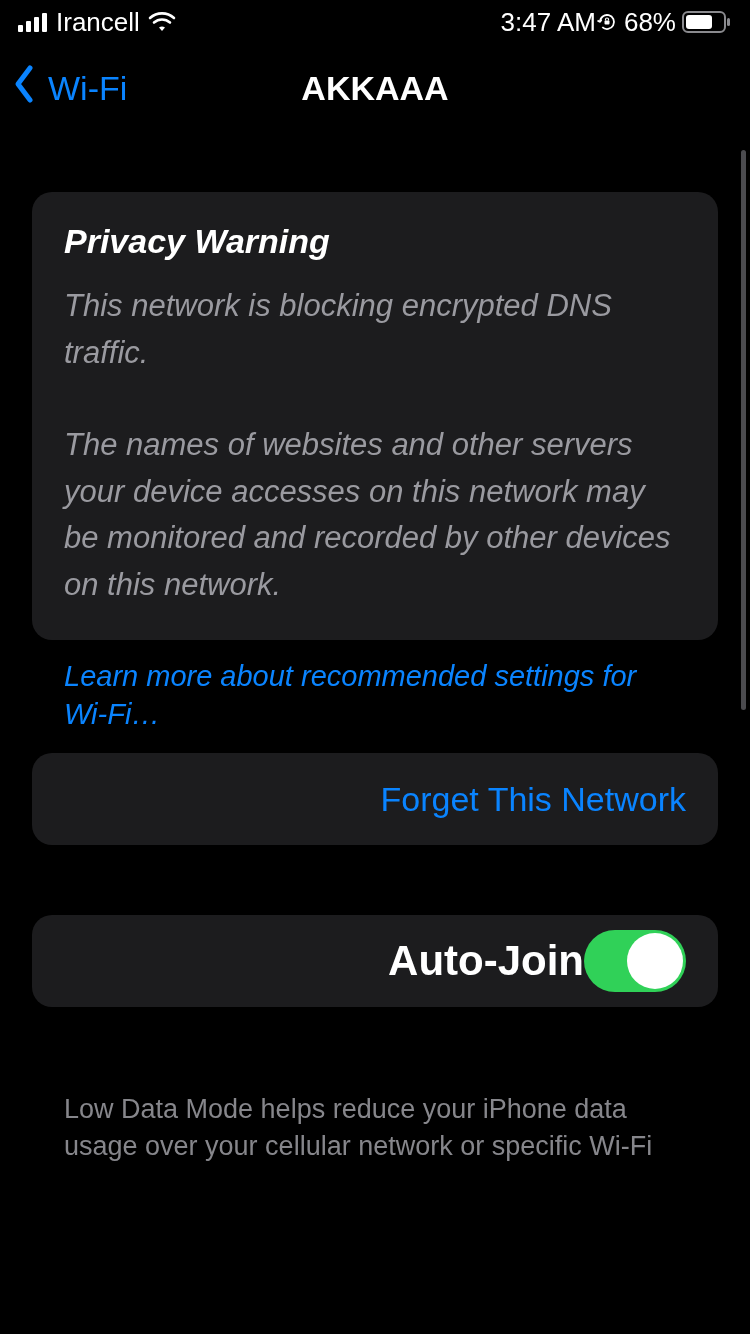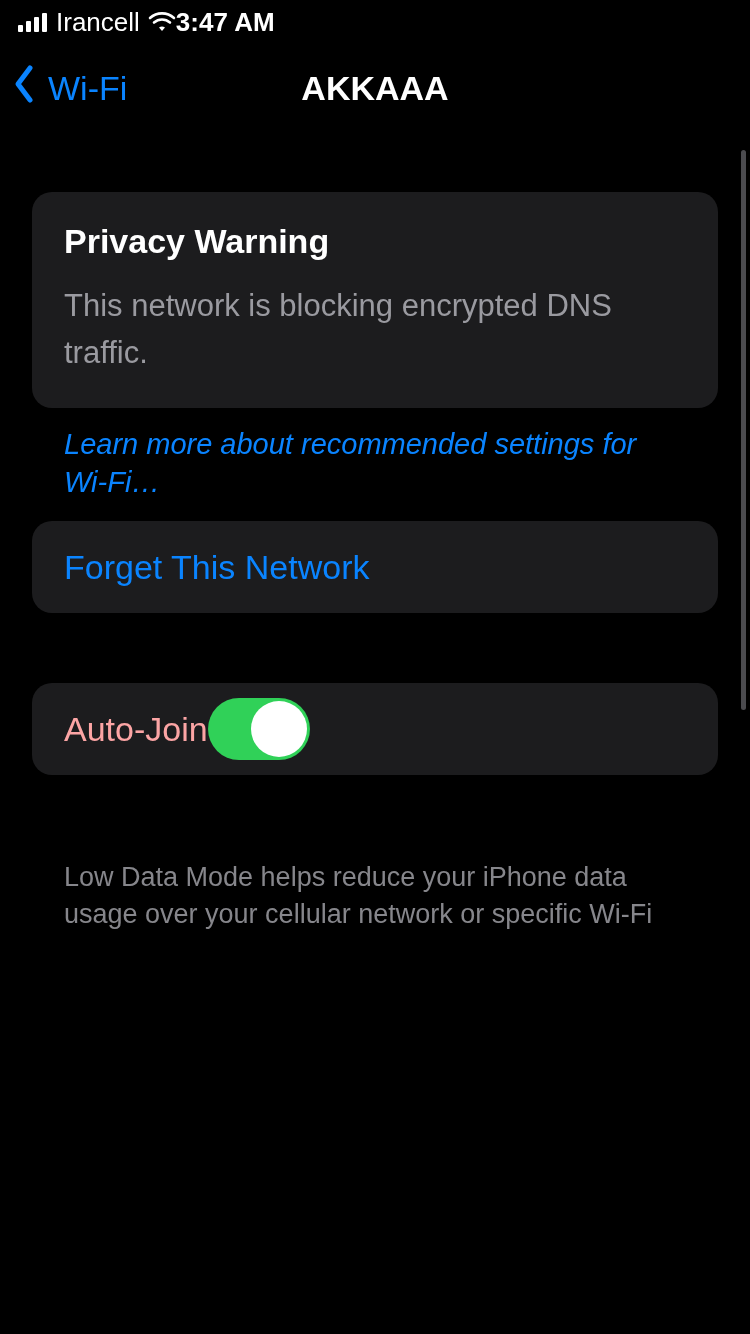--- a/index.html
+++ b/index.html
@@ -22,22 +22,22 @@
       font-weight: 400;
       color: #ffffff;
     }
     .status-left {
       display: flex;
       align-items: center;
       gap: 8px;
     }
     .status-center {
       flex: 1;
-      text-align: left;
-      font-weight: 700;
+      text-align: right;
+      font-weight: 400;
     }
     .status-right {
       display: flex;
       align-items: center;
       gap: 6px;
     }
     .signal-icon, .wifi-icon-small, .lock-icon, .battery-icon {
       display: inline-flex;
       align-items: center;
     }
@@ -73,20 +73,21 @@
     }
     .content-inner {
       padding-top: 60px;
     }
 
     .card {
       background: #1c1c1e;
       border-radius: 20px;
       padding: 30px 32px 32px 32px;
       margin-bottom: 18px;
+      font-style: italic;
     }
     .card-title {
       font-size: 34px;
       font-weight: 700;
       color: #ffffff;
       margin-bottom: 22px;
     }
     .card-body {
       font-size: 31px;
       line-height: 1.5;
@@ -105,31 +106,31 @@
       font-style: italic;
     }
 
     .cell {
       background: #1c1c1e;
       border-radius: 20px;
       padding: 0 32px;
       height: 92px;
       display: flex;
       align-items: center;
-      justify-content: flex-start;
+      justify-content: flex-end;
     }
     .cell.link-cell .cell-label {
       color: #0a84ff;
       font-size: 34px;
       font-weight: 400;
     }
     .cell-label {
-      color: #fca5a5;
-      font-size: 34px;
-      font-weight: 400;
+      color: #ffffff;
+      font-size: 42px;
+      font-weight: 700;
     }
     .section-gap {
       height: 70px;
     }
     .toggle {
       width: 102px;
       height: 62px;
       border-radius: 31px;
       position: relative;
     }
@@ -180,20 +181,38 @@
     <span>Irancell</span>
     <span class="wifi-icon-small">
       <svg width="28" height="20" viewBox="0 0 28 20">
         <path d="M14 19 l-3 -3.5 a5 5 0 0 1 6 0 z" fill="#fff"></path>
         <path d="M6 10.5 a12 12 0 0 1 16 0" stroke="#fff" stroke-width="2.6" fill="none" stroke-linecap="round"></path>
         <path d="M2 6 a18 18 0 0 1 24 0" stroke="#fff" stroke-width="2.6" fill="none" stroke-linecap="round"></path>
       </svg>
     </span>
   </div>
   <div class="status-center">3:47 AM</div>
+  <div class="status-right">
+    <span class="lock-icon">
+      <svg width="22" height="22" viewBox="0 0 22 22">
+        <path d="M4 11 a7 7 0 1 1 2.3 5.2" stroke="#fff" stroke-width="1.8" fill="none"></path>
+        <path d="M4 11 l-2.5 -1.5 M4 11 l1.5 -2.5" stroke="#fff" stroke-width="1.8" fill="none"></path>
+        <rect x="8.5" y="9.5" width="5" height="4" rx="1" fill="#fff"></rect>
+        <path d="M9.5 9.5 v-1 a1.5 1.5 0 0 1 3 0 v1" stroke="#fff" stroke-width="1.2" fill="none"></path>
+      </svg>
+    </span>
+    <span>68%</span>
+    <span class="battery-icon">
+      <svg width="50" height="24" viewBox="0 0 50 24">
+        <rect x="1" y="2" width="42" height="20" rx="5" stroke="#8a8a8e" stroke-width="2" fill="none"></rect>
+        <rect x="4" y="5" width="26" height="14" rx="3" fill="#fff"></rect>
+        <rect x="45" y="8" width="3" height="8" rx="1.5" fill="#8a8a8e"></rect>
+      </svg>
+    </span>
+  </div>
 </div>
 
 <div class="nav-bar">
   <div class="back-button">
     <span>
       <svg width="24" height="40" viewBox="0 0 24 40">
         <polyline points="18,4 6,20 18,36" stroke="#0a84ff" stroke-width="5" fill="none" stroke-linecap="round" stroke-linejoin="round"></polyline>
       </svg>
     </span>
     <span>Wi-Fi</span>
@@ -201,20 +220,21 @@
   <div class="nav-title">AKKAAA</div>
 </div>
 
 <div class="content">
   <div class="content-inner">
 
     <div class="card">
       <div class="card-title">Privacy Warning</div>
       <div class="card-body">
         <p>This network is blocking encrypted DNS traffic.</p>
+        <p>The names of websites and other servers your device accesses on this network may be monitored and recorded by other devices on this network.</p>
       </div>
     </div>
 
     <a class="learn-more">Learn more about recommended settings for Wi‑Fi…</a>
 
     <div class="cell link-cell">
       <span class="cell-label">Forget This Network</span>
     </div>
 
     <div class="section-gap"></div>

